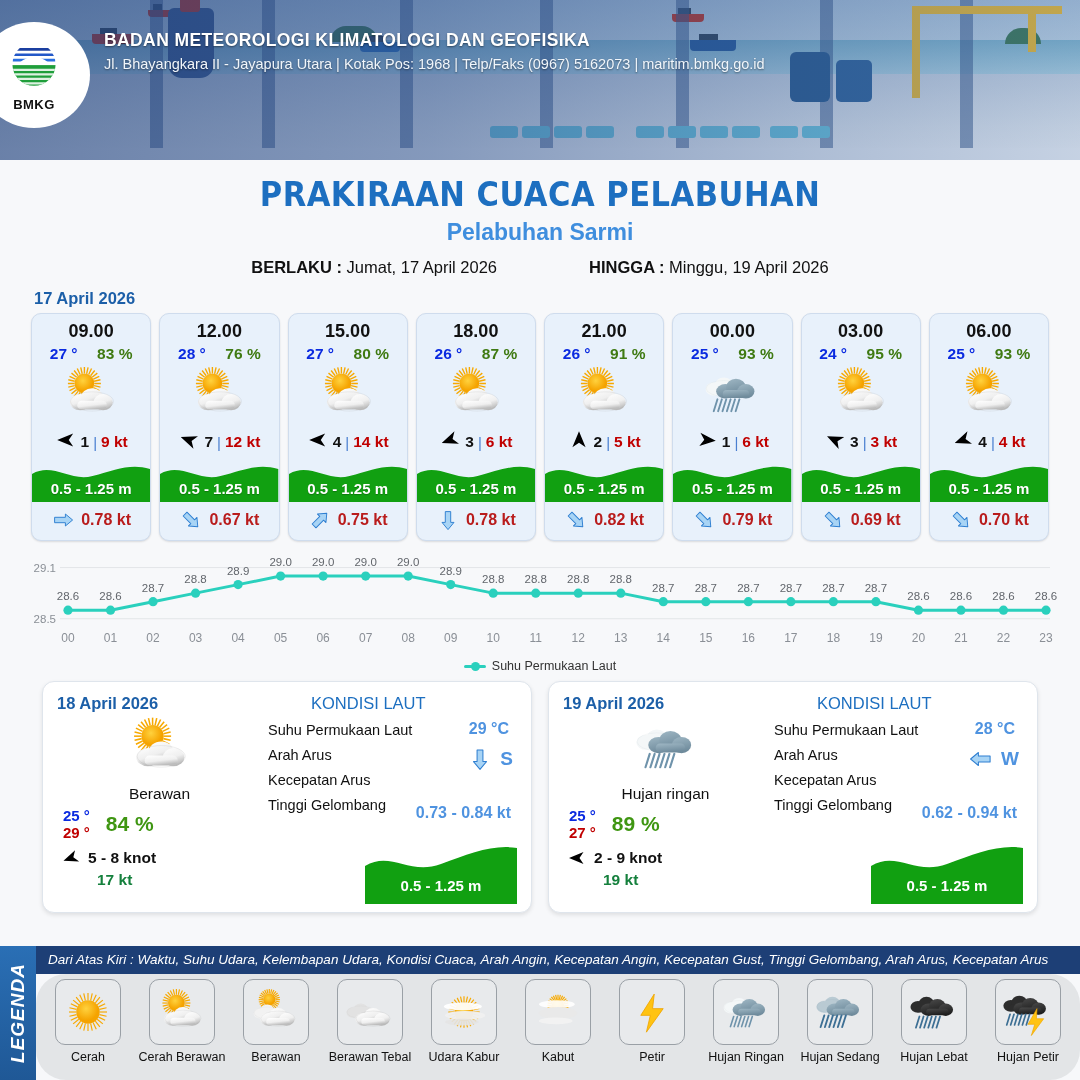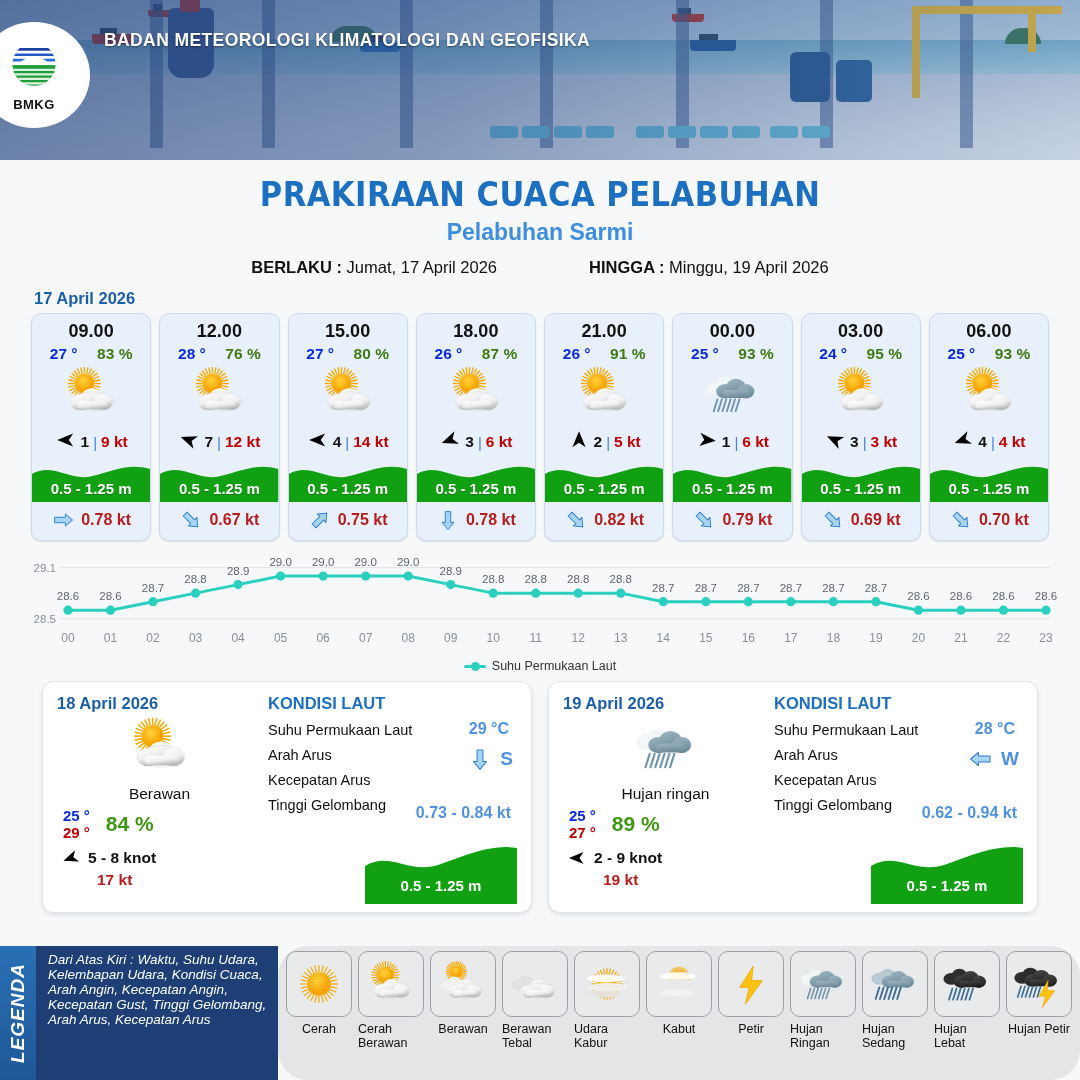--- a/index.html
+++ b/index.html
@@ -95,42 +95,42 @@
   .day-left { width: 205px; display:flex; flex-direction:column; }
   .day-date { color:#1c5fa8; font-weight:bold; font-size:16.5px; }
   .day-icon { height:62px; display:flex; align-items:center; justify-content:center; margin-top:4px; }
   .day-cond { text-align:center; font-size:15.5px; color:#111; margin-top:6px; }
   .day-temps { display:flex; align-items:center; gap:16px; margin-top:4px; padding-left:6px; }
   .dt-col { display:flex; flex-direction:column; }
   .dt-min { color:#0a2ae0; font-weight:bold; font-size:15px; }
   .dt-max { color:#c00000; font-weight:bold; font-size:15px; }
   .dt-hum { color:#3f9612; font-weight:bold; font-size:21px; }
   .day-wind { display:flex; align-items:center; gap:7px; margin-top:7px; padding-left:4px; font-weight:bold; font-size:15.5px; color:#111; }
-  .day-gust { color:#b91c1c; font-weight:bold; font-size:15.5px; margin-top:3px; padding-left:40px; }
+  .day-gust { color:#15803d; font-weight:bold; font-size:15.5px; margin-top:3px; padding-left:40px; }
   .day-right { flex:1; padding-left:6px; position:relative; }
-  .kl-title { color:#1d6fc0; font-weight:bold; font-size:16.5px; margin-bottom:3px; }
+  .kl-title { color:#1d6fc0; font-weight:normal; font-size:16.5px; margin-bottom:3px;margin-left:43px; }
   .kl-row { font-size:14.5px; color:#111; margin-top:9px; }
   .kl-sst { position:absolute; right:8px; top:26px; color:#4f93e0; font-weight:bold; font-size:16px; }
   .kl-dir { position:absolute; right:4px; top:52px; display:flex; align-items:center; gap:7px; }
   .kl-dir-txt { color:#4f93e0; font-weight:bold; font-size:19px; }
   .kl-spd { position:absolute; right:6px; top:110px; color:#4f93e0; font-weight:bold; font-size:16px; }
   .kl-wave { position:absolute; right:0px; bottom:-2px; width:152px; height:62px; }
   .kl-wave-txt { position:absolute; left:0; right:0; bottom:10px; text-align:center; color:#fff; font-weight:bold; font-size:15px; }
 
   
   .legenda { position:absolute; left:0; bottom:0; width:1080px; height:134px; display:flex; }
   .leg-side {
     width:36px; background: linear-gradient(180deg,#2a6fb5 0%, #1f5896 100%);
     display:flex; align-items:center; justify-content:center;
   }
   .leg-side span {
     transform: rotate(-90deg); white-space:nowrap; color:#fff; font-weight:bold;
     font-size:19px; font-style:italic; letter-spacing:1px;
   }
-  .leg-body { flex:1; display:flex; flex-direction:row; }
+  .leg-body { flex:1; display:flex; flex-direction:column; }
   .leg-cap { background:#1d3f76; color:#fff; font-style:italic; font-size:13.5px; padding:6px 10px 7px 12px; }
   .leg-items { flex:1; background:#e3e5e7; display:flex; align-items:flex-start; padding: 5px 8px 0; gap:6px;border-radius:30px; }
   .leg-item { flex:1; display:flex; flex-direction:column; align-items:center; }
   .leg-box {
     width:66px; height:66px; background:#e8eaec; border:1px solid #9aa0a6; border-radius:10px;
     display:flex; align-items:center; justify-content:center;
   }
   .leg-txt { font-size:12.5px; color:#111; margin-top:5px; }
 </style>
 </head>
@@ -195,20 +195,21 @@
         <path d="M8,38 h44 v2.5 h-44 z" fill="#ffffff" opacity=".85"></path>
         <path d="M12,43 h36 v2.5 h-36 z" fill="#ffffff" opacity=".85"></path>
         <path d="M17,48 h26 v2.5 h-26 z" fill="#ffffff" opacity=".85"></path>
       </g>
     </svg>
     <div class="logo-text">BMKG</div>
   </div>
 
   <div class="hdr-texts">
     <div class="hdr-l1">BADAN METEOROLOGI KLIMATOLOGI DAN GEOFISIKA</div>
+    <div class="hdr-l3">Jl. Bhayangkara II - Jayapura Utara | Kotak Pos: 1968 | Telp/Faks (0967) 5162073 | maritim.bmkg.go.id</div>
   </div>
 </div>
 
 <div class="title-wrap">
   <div class="title-main">PRAKIRAAN CUACA PELABUHAN</div>
   <div class="title-sub">Pelabuhan Sarmi</div>
   <div class="valid-row">
     <div>
       <span class="valid-lbl">BERLAKU :</span>
       <span class="valid-val">Jumat, 17 April 2026</span>

